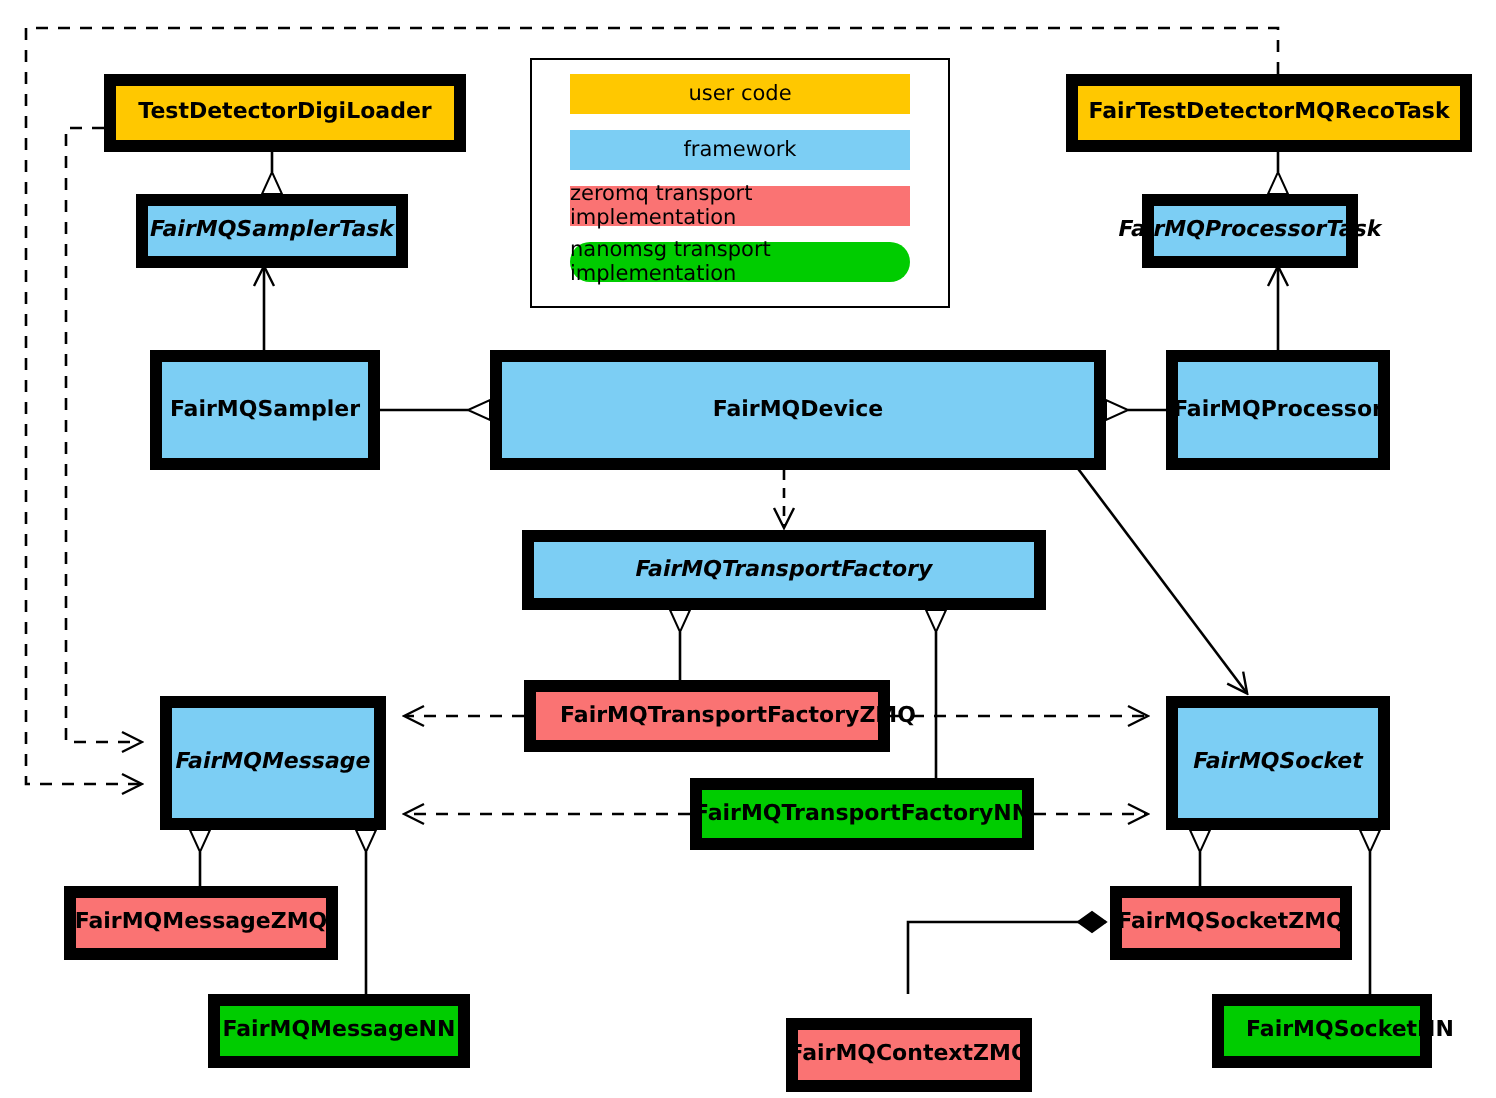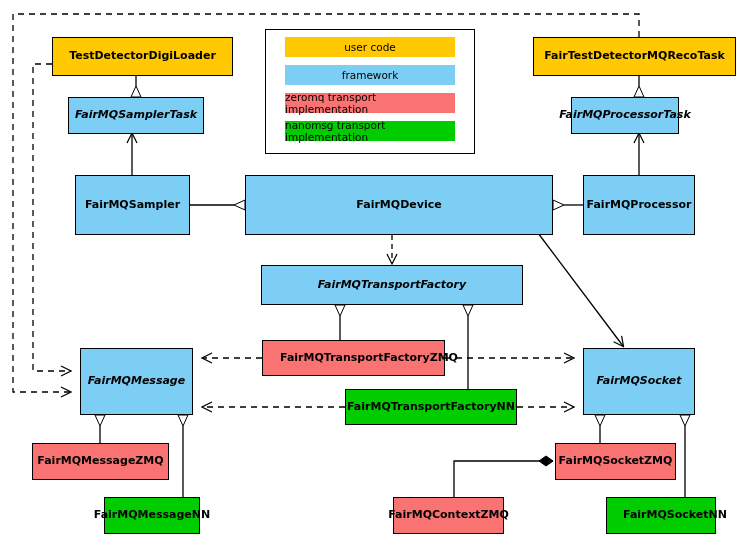--- a/index.html
+++ b/index.html
@@ -17,21 +17,21 @@
   }
   #edge-layer {
     position: absolute;
     left: 0; top: 0;
     width: 748px;
     height: 549px;
   }
   .node {
     position: absolute;
     box-sizing: border-box;
-    border: 1px solid #000000;
+    border: 6px solid #000000;
     display: flex;
     align-items: center;
     justify-content: center;
     text-align: center;
     font-size: 11px;
     font-weight: bold;
     color: #000000;
     line-height: 1.15;
     padding: 0 4px;
     z-index: 3;
@@ -59,21 +59,21 @@
     height: 20px;
     margin-bottom: 8px;
     display: flex;
     align-items: center;
     justify-content: center;
     font-size: 10.5px;
     font-weight: normal;
     color: #000000;
     font-family: "DejaVu Sans", "Liberation Sans", sans-serif;
   }
-  .legend-row:last-child { margin-bottom: 0; }
+  .legend-row:last-child { margin-bottom: 0; border-radius: 10px; }
 </style>
 </head>
 <body>
 
 <div id="diagram-root">
 
   <svg id="edge-layer" viewBox="0 0 748 549" width="748" height="549" xmlns="http://www.w3.org/2000/svg">
     <defs>
       <marker id="hollow-tri-up" markerWidth="14" markerHeight="12" refX="1" refY="6" orient="auto" markerUnits="userSpaceOnUse">
         <path d="M 12,1 L 12,11 L 1,6 Z" fill="#ffffff" stroke="#000000" stroke-width="1"></path>
@@ -193,29 +193,29 @@
   </div>
 
   <div class="node fill-framework abstract" style="left:583px; top:348px; width:112px; height:67px;">
     <span>FairMQSocket</span>
   </div>
 
   <div class="node fill-zmq" style="left:32px; top:443px; width:137px; height:37px;">
     <span>FairMQMessageZMQ</span>
   </div>
 
-  <div class="node fill-nn" style="left:104px; top:497px; width:96px; height:37px;">
+  <div class="node fill-nn" style="left:104px; top:497px; width:131px; height:37px;">
     <span>FairMQMessageNN</span>
   </div>
 
   <div class="node fill-zmq" style="left:555px; top:443px; width:121px; height:37px;">
     <span>FairMQSocketZMQ</span>
   </div>
 
-  <div class="node fill-zmq" style="left:393px; top:497px; width:111px; height:37px;">
+  <div class="node fill-zmq" style="left:393px; top:509px; width:123px; height:37px;">
     <span>FairMQContextZMQ</span>
   </div>
 
   <div class="node fill-nn" style="left:606px; top:497px; width:110px; height:37px;padding-left:32px;">
     <span>FairMQSocketNN</span>
   </div>
 
 </div>
 
 </body></html>

